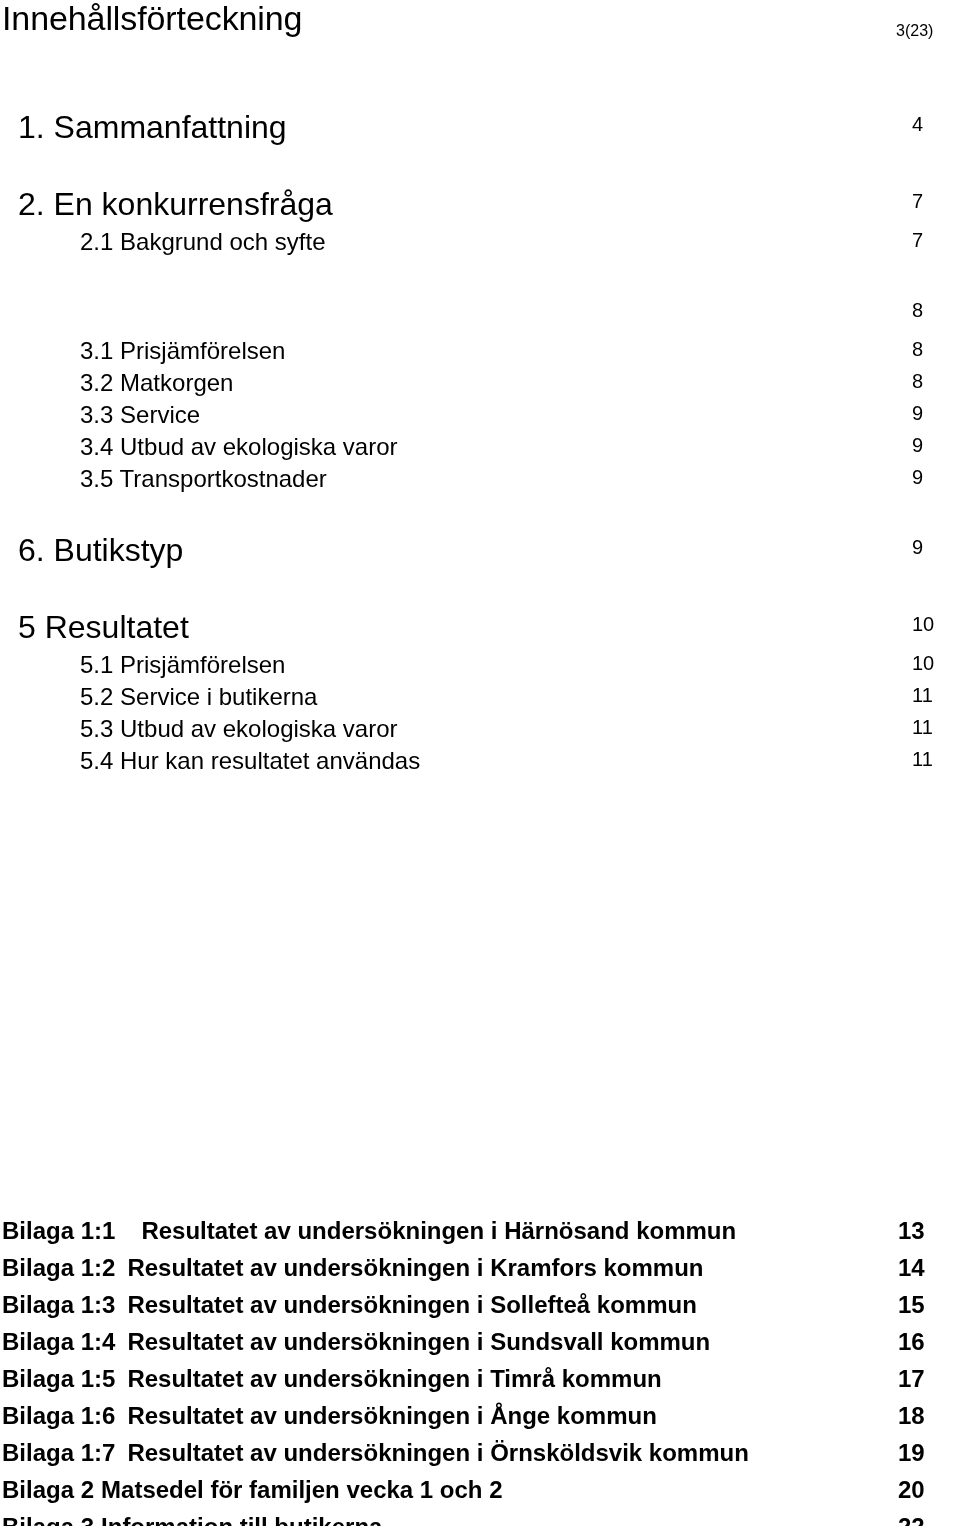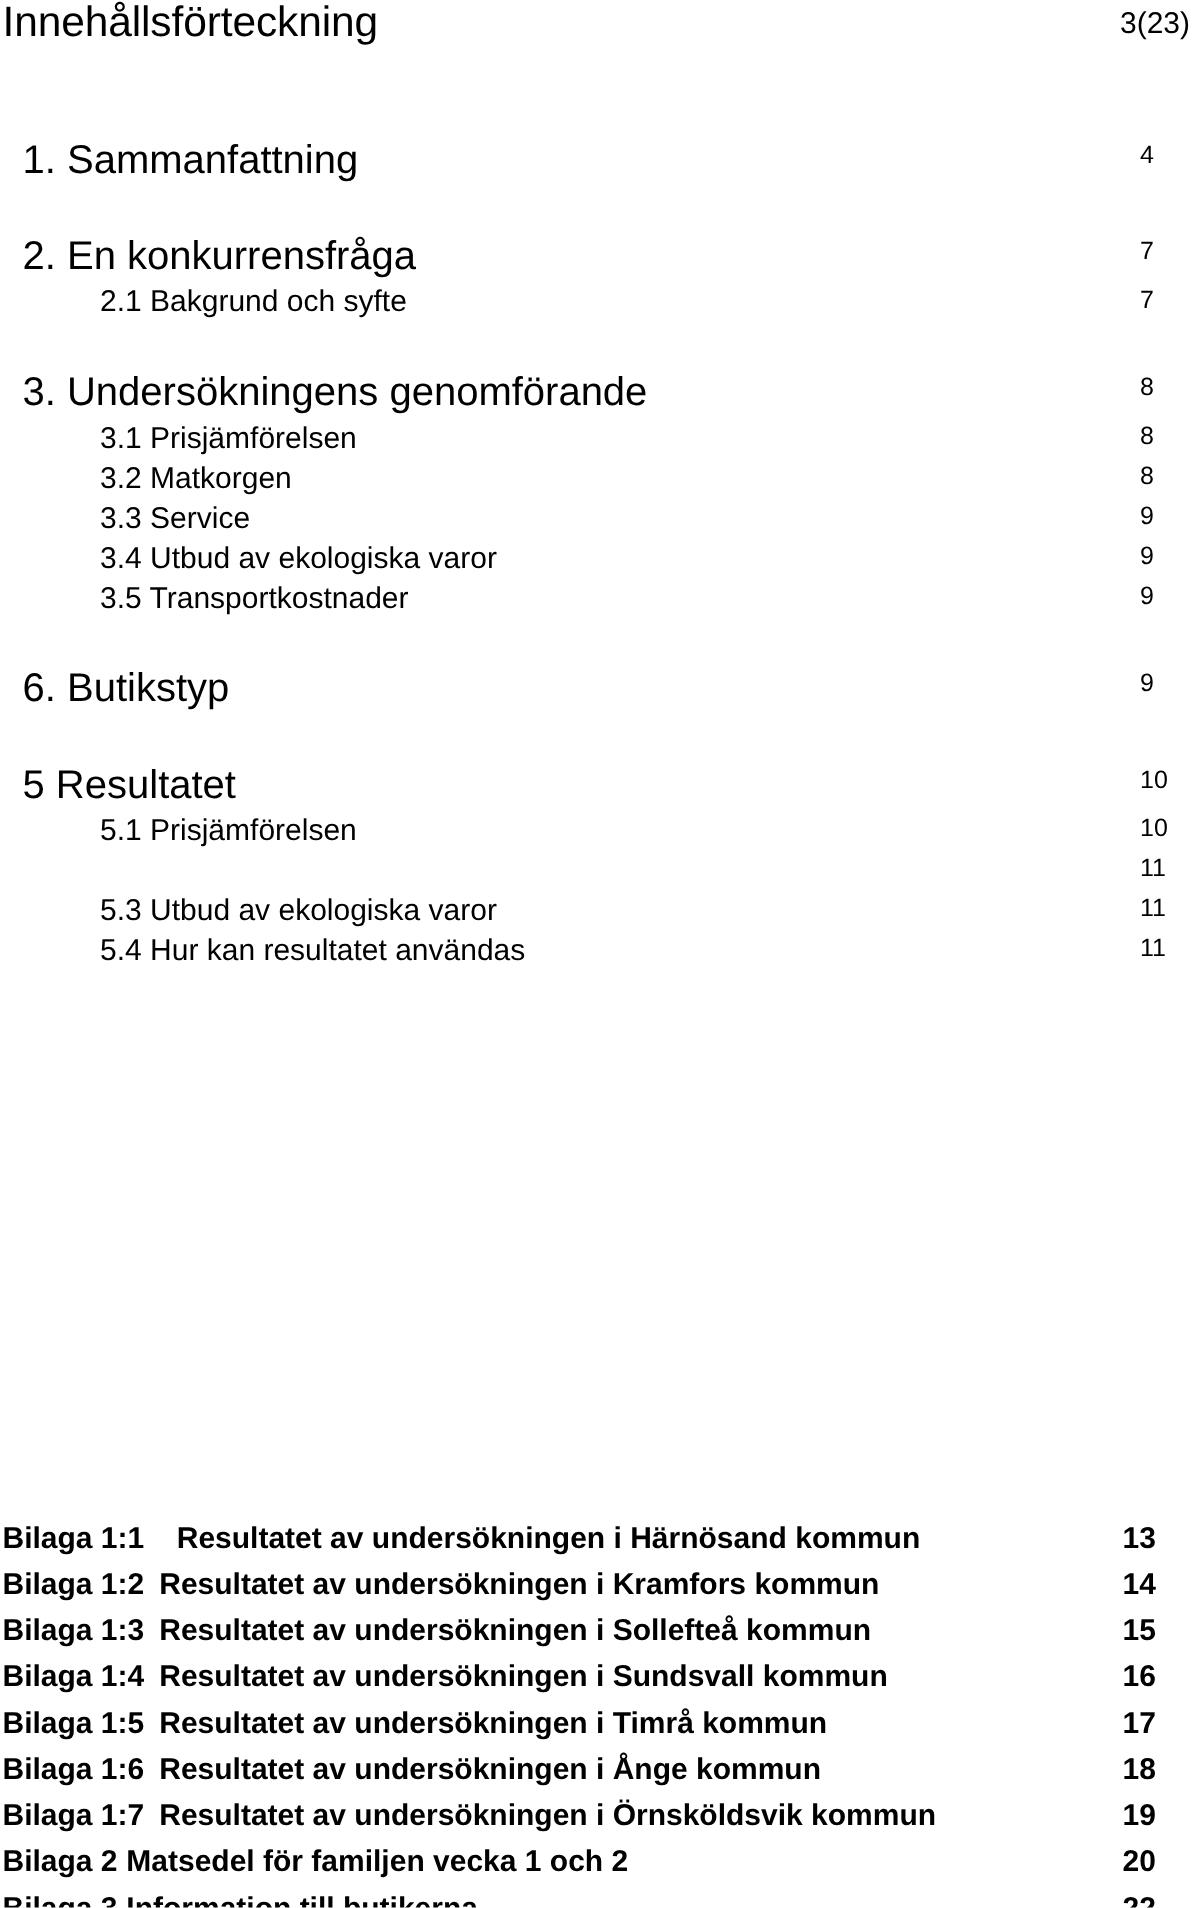--- a/index.html
+++ b/index.html
@@ -34,22 +34,22 @@
     left: 2px;
     top: -4px;
     font-size: 34px;
     line-height: 44px;
     letter-spacing: -0.1px;
     white-space: nowrap;
   }
   .page-indicator {
     position: absolute;
     left: 896px;
-    top: 6px;
-    font-size: 24px;
+    top: 18px;
+    font-size: 16px;
     line-height: 26px;
     white-space: nowrap;
   }
 
   
   .toc {
     position: relative;
     margin-top: 26px;
     padding-left: 16px;
   }
@@ -154,21 +154,20 @@
     </div>
 
     <div class="toc-row lvl2">
       <span class="label">2.1 Bakgrund och syfte</span>
       <span class="pagenum">7</span>
     </div>
 
     <div class="gap-lg"></div>
 
     <div class="toc-row lvl1">
-      <span class="label">3. Undersökningens genomförande</span>
       <span class="pagenum">8</span>
     </div>
 
     <div class="toc-row lvl2">
       <span class="label">3.1 Prisjämförelsen</span>
       <span class="pagenum">8</span>
     </div>
 
     <div class="toc-row lvl2">
       <span class="label">3.2 Matkorgen</span>
@@ -203,20 +202,21 @@
       <span class="label">5 Resultatet</span>
       <span class="pagenum">10</span>
     </div>
 
     <div class="toc-row lvl2">
       <span class="label">5.1 Prisjämförelsen</span>
       <span class="pagenum">10</span>
     </div>
 
     <div class="toc-row lvl2">
+      <span class="label">5.2 Service i butikerna</span>
       <span class="pagenum">11</span>
     </div>
 
     <div class="toc-row lvl2">
       <span class="label">5.3 Utbud av ekologiska varor</span>
       <span class="pagenum">11</span>
     </div>
 
     <div class="toc-row lvl2">
       <span class="label">5.4 Hur kan resultatet användas</span>

